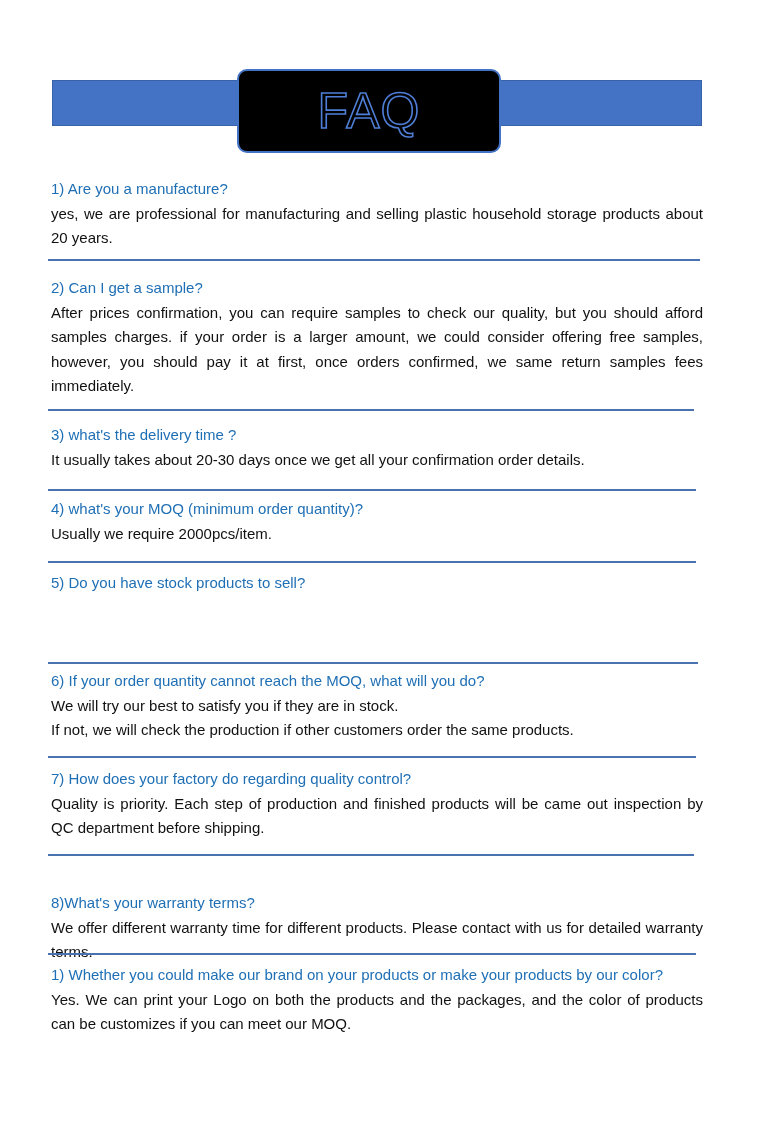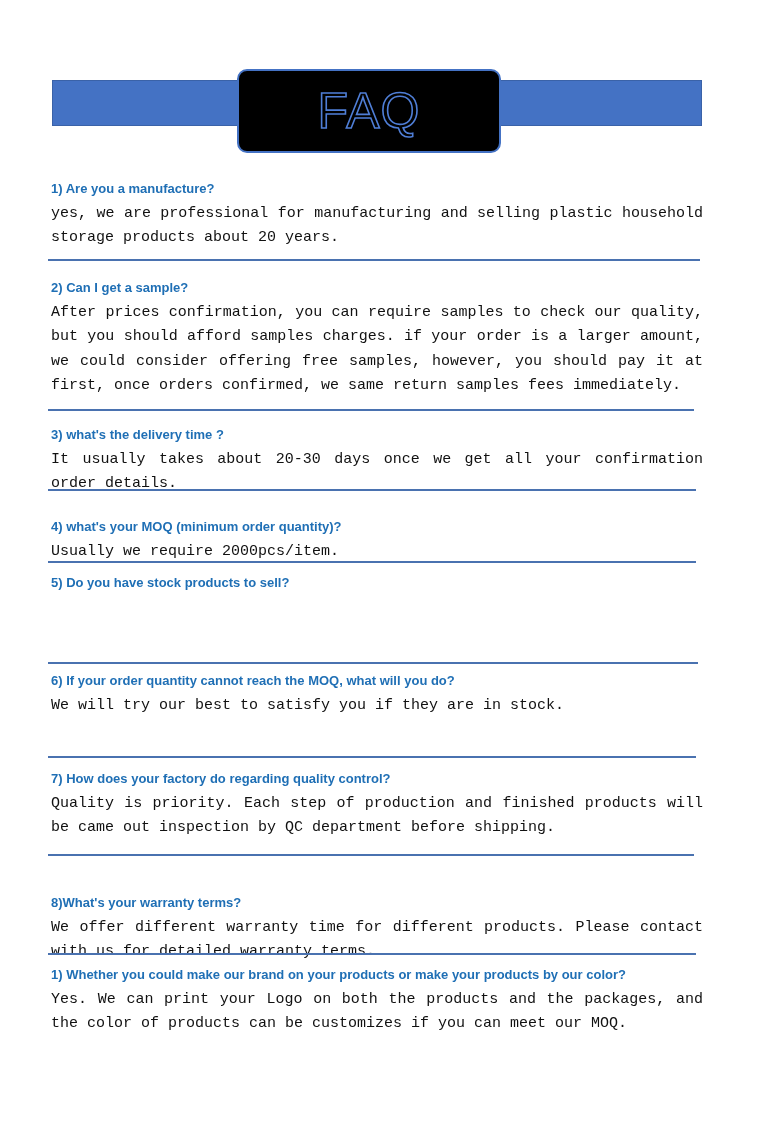--- a/index.html
+++ b/index.html
@@ -6,22 +6,22 @@
   body { width: 764px; height: 1148px; position: relative; overflow: hidden;
          font-family: "Liberation Sans", sans-serif; color: #111; }
   .banner { position: absolute; left: 52px; top: 80px; width: 650px; height: 46px;
             background: #4472c4; border: 1px solid #3a62a8; box-sizing: border-box; }
   .badge { position: absolute; left: 237px; top: 69px; width: 264px; height: 84px;
            background: #000; border: 2px solid #4472c4; border-radius: 10px; box-sizing: border-box;
            display: flex; align-items: center; justify-content: center; }
   .badge span { font-family: "Liberation Sans", sans-serif; font-size: 50px; font-weight: normal;
                 color: #000; -webkit-text-stroke: 1.6px #4f7ed6; letter-spacing: 1px; line-height: 1; }
   .faq { position: absolute; left: 51px; width: 652px; }
-  .q { color: #1f6fb5; font-weight: bold; font-size: 13px; line-height: 24.5px; }
-  .a { font-size: 15px; line-height: 24.5px; text-align: justify; font-family: Liberation Mono, monospace; }
+  .q { color: #1f6fb5; font-weight: normal; font-size: 15px; line-height: 24.5px; }
+  .a { font-size: 15px; line-height: 24.5px; text-align: justify; }
   .a div { text-align: justify; }
   .sep { position: absolute; left: 48px; height: 2px; background: #4a72b0; }
 </style>
 </head>
 <body>
 
 <div class="banner"></div>
 <div class="badge">
   <span>FAQ</span>
 </div>
@@ -37,35 +37,36 @@
   <div class="a">After prices confirmation, you can require samples to check our quality, but you should afford samples charges. if your order is a larger amount, we could consider offering free samples, however, you should pay it at first, once orders confirmed, we same return samples fees immediately.</div>
 </div>
 <div class="sep" style="top:409px;width:646px"></div>
 
 <div class="faq" style="top:423px">
   <div class="q">3) what's the delivery time ?</div>
   <div class="a">It usually takes about 20-30 days once we get all your confirmation order details.</div>
 </div>
 <div class="sep" style="top:489px;width:648px"></div>
 
-<div class="faq" style="top:515px">
+<div class="faq" style="top:497px">
   <div class="q">4) what's your MOQ (minimum order quantity)?</div>
   <div class="a">Usually we require 2000pcs/item.</div>
 </div>
 <div class="sep" style="top:561px;width:648px"></div>
 
 <div class="faq" style="top:571px">
   <div class="q">5) Do you have stock products to sell?</div>
 </div>
 <div class="sep" style="top:662px;width:650px"></div>
 
 <div class="faq" style="top:669px">
   <div class="q">6) If your order quantity cannot reach the MOQ, what will you do?</div>
   <div class="a">
     <div>We will try our best to satisfy you if they are in stock.</div>
+    <div>If not, we will check the production if other customers order the same products.</div>
   </div>
 </div>
 <div class="sep" style="top:756px;width:648px"></div>
 
 <div class="faq" style="top:767px">
   <div class="q">7) How does your factory do regarding quality control?</div>
   <div class="a">Quality is priority. Each step of production and finished products will be came out inspection by QC department before shipping.</div>
 </div>
 <div class="sep" style="top:854px;width:646px"></div>
 

